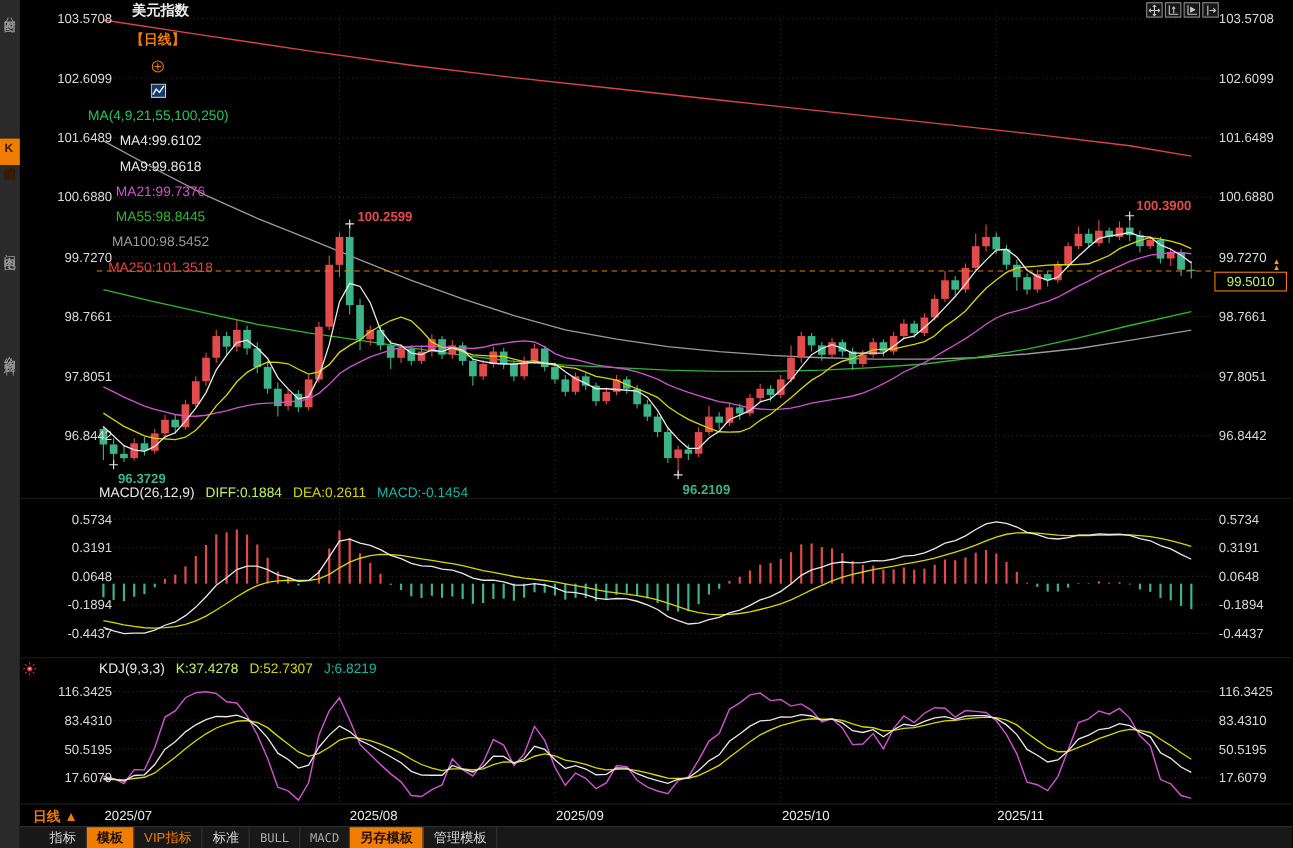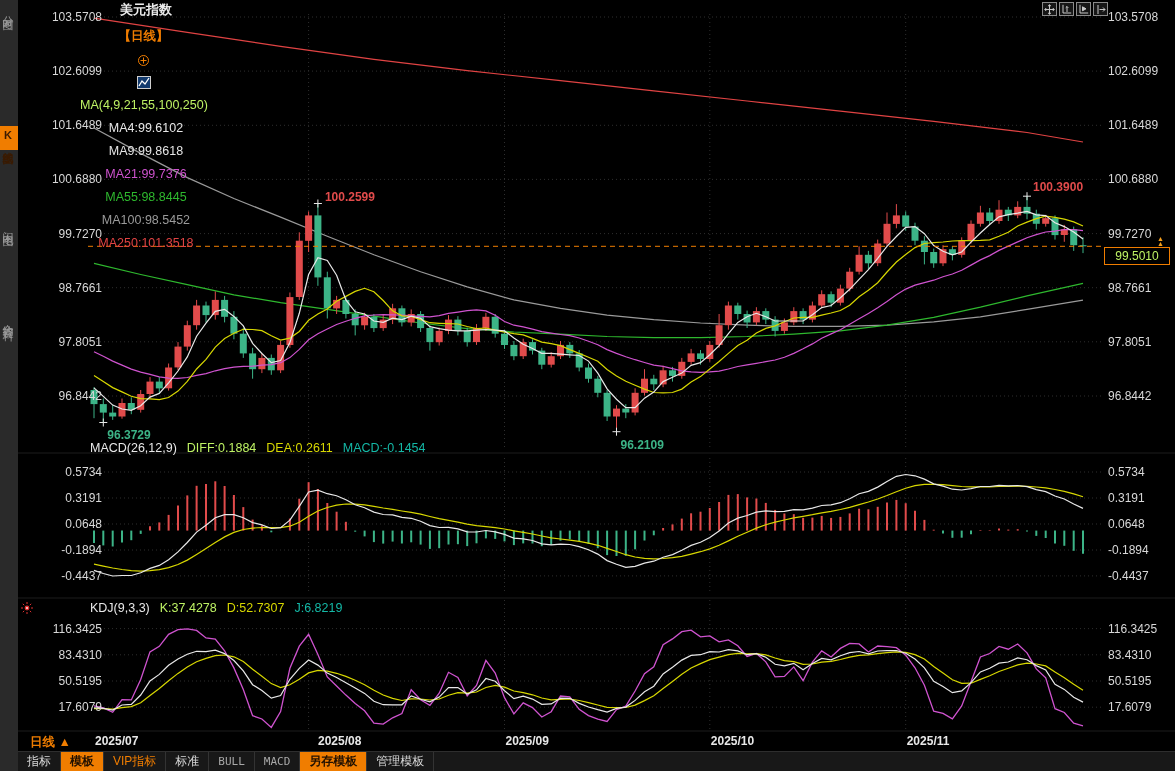--- a/index.html
+++ b/index.html
@@ -13,21 +13,21 @@
   .sidebar{position:absolute;left:0;top:0;width:18px;height:771px;background:#2a2a2a;z-index:6;}
   .side-item{position:absolute;left:0;width:18px;writing-mode:vertical-lr;text-orientation:upright;
              font-size:11px;color:#9b9b9b;letter-spacing:2px;text-align:center;cursor:pointer;padding:3px 0;}
   .side-item.active{background:#f07d00;color:#3a1a00;font-weight:bold;}
 
   
   .chart-header{position:absolute;left:84px;top:1px;height:15px;display:flex;gap:9px;align-items:center;
                 z-index:4;white-space:nowrap;font-size:12.5px;flex-direction:column;}
   .t-title{color:#ececec;font-weight:bold;font-size:13px;}
   .t-period{color:#f07d00;font-weight:bold;}
-  .ma-group{color:#bef264;text-align:right;}
+  .ma-group{color:#22c55e;text-align:right;}
   .ma4{color:#e8e8e8}.ma9{color:#e5e5e5}.ma21{color:#cf53cf}
   .ma55{color:#2eb82e}.ma100{color:#9a9a9a}.ma250{color:#e04343}
 
   .top-icons{position:absolute;top:2px;left:1042px;display:flex;gap:2px;z-index:6;}
   .ticon{width:15px;height:14px;border:1px solid #8a8a8a;background:#161616;box-sizing:border-box;
          display:flex;align-items:center;justify-content:center;cursor:pointer;}
 
   .ind-header{position:absolute;display:flex;gap:10px;z-index:4;font-size:12.5px;white-space:nowrap;}
   .ind-title{color:#e8e8e8}.ind-a{color:#bef264}.ind-b{color:#d7d700}.ind-c{color:#14b8a6}
 
@@ -36,24 +36,24 @@
   .y-right{text-align:left;}
 
   .anno{position:absolute;font-size:12px;font-weight:bold;z-index:3;white-space:nowrap;}
   .anno-red{color:#e14b4b}.anno-green{color:#3cb487}
 
   .price-tag{position:absolute;left:1104px;width:64px;height:16px;border:1px solid #f07d00;background:#000;
              color:#bef264;font-size:12px;line-height:16px;text-align:center;z-index:5;}
   .price-arrows{position:absolute;left:1157px;color:#f7a01d;font-size:7px;line-height:5px;z-index:5;text-align:center;}
 
   .period-chip{position:absolute;left:30px;top:734px;color:#f07d00;font-weight:bold;font-size:12.5px;cursor:pointer;z-index:4;}
-  .date-label{position:absolute;top:734px;font-size:12px;font-weight:bold;color:#e8e8e8;z-index:3;}
+  .date-label{position:absolute;top:734px;font-size:12px;font-weight:normal;color:#e8e8e8;z-index:3;}
 
   .bottom-toolbar{position:absolute;left:18px;right:0;bottom:0;height:19px;background:#181818;
-                  border-top:1px solid #2e2e2e;display:flex;z-index:7;font-size:12px;}
+                  border-top:1px solid #2e2e2e;display:flex;z-index:7;font-size:12px;padding-left:18px;}
   .bt-item{padding:0 9px;line-height:19px;color:#d8d8d8;border-right:1px solid #333;cursor:pointer;white-space:nowrap;}
   .bt-item.active{background:#f07d00;color:#201000;font-weight:bold;}
   .bt-item.orange{color:#f07d00;}
   .bt-item.dim{color:#a8a8a8;font-family:"DejaVu Sans Mono",monospace;font-size:11px;}
 
   .watermark{position:absolute;left:1000px;top:711px;font-size:33px;color:#dcdcdc;z-index:8;letter-spacing:1px;}
   .alert-badge{position:absolute;left:20px;top:601px;z-index:4;}
 </style>
 </head>
 <body>

